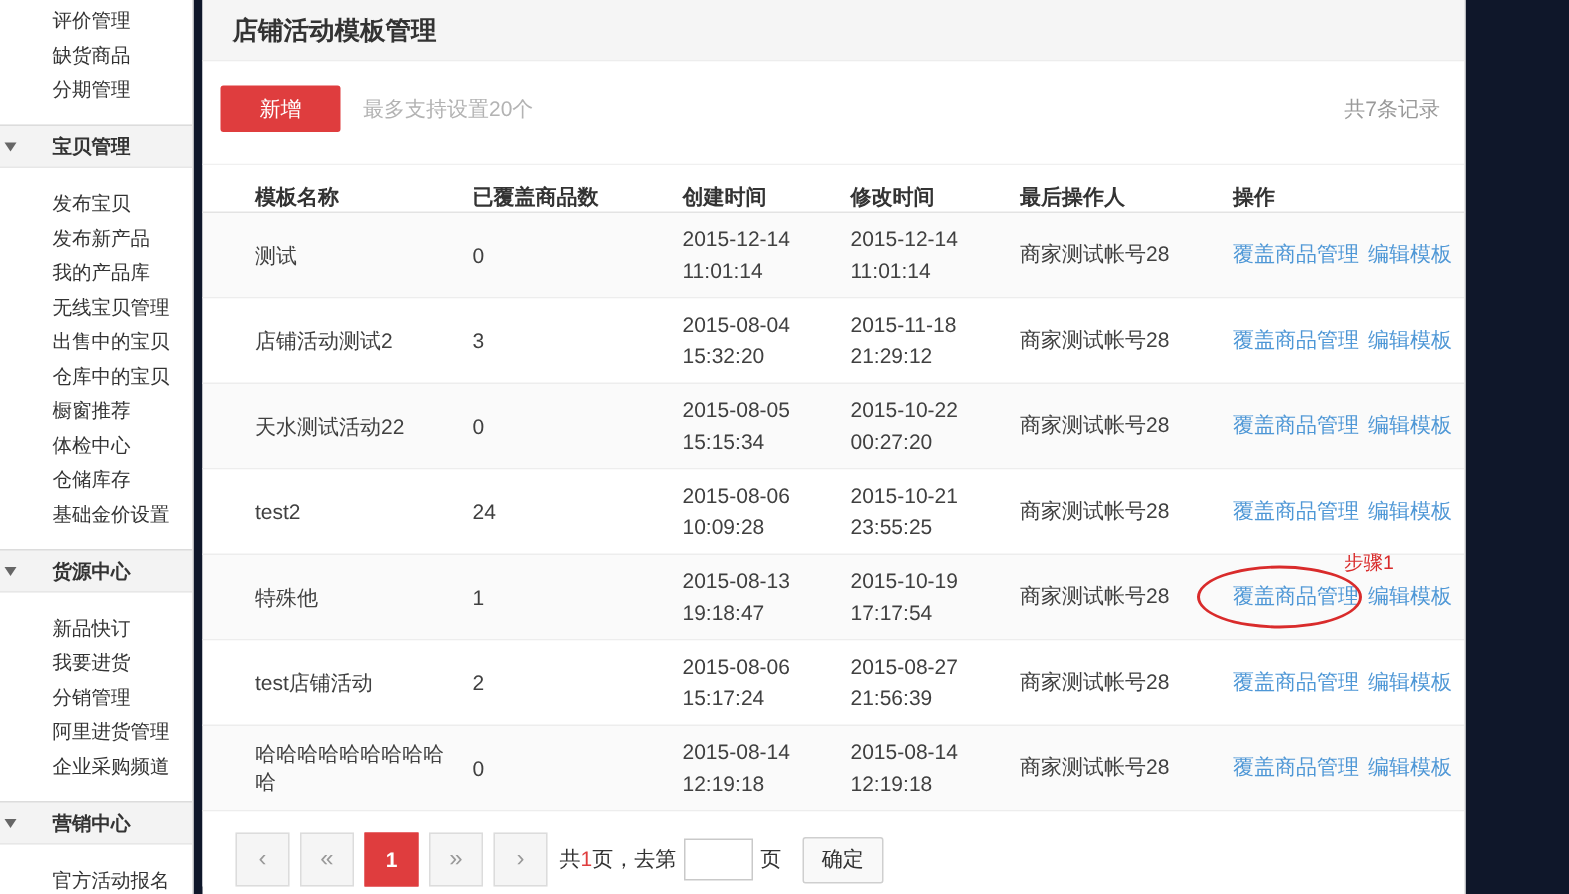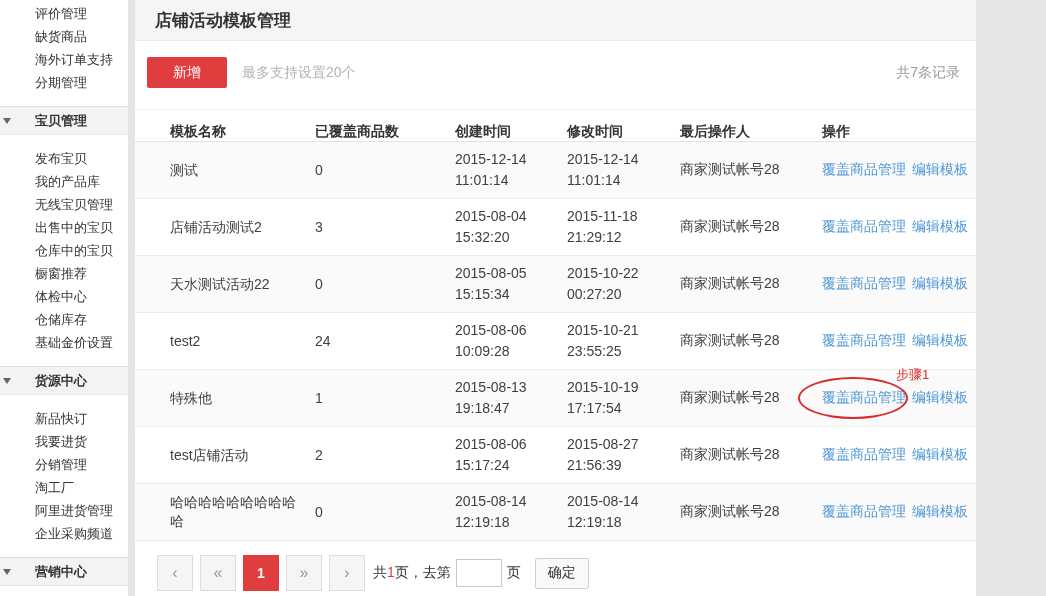--- a/index.html
+++ b/index.html
@@ -1,18 +1,18 @@
 <!DOCTYPE html>
 <html><head>
 <meta charset="utf-8">
 <style>
   * { margin:0; padding:0; box-sizing:border-box; }
   html,body { width:1046px; height:596px; background:#fff; }
   body { font-family:"Liberation Sans","DejaVu Sans",sans-serif; color:#404040; }
-  .app { position:relative; width:1046px; height:596px; overflow:hidden; background:#e5e5e5; }
+  .app { position:relative; width:1046px; height:596px; overflow:hidden; background:#0f172a; }
 
   
   .sidebar { position:absolute; left:0; top:0; width:129px; height:596px; background:#fff;
              border-right:1px solid #e4e4e4; padding-top:2px; overflow:hidden; }
   .side-item { height:23px; line-height:23px; padding-left:35px; font-size:13px; color:#333;
                white-space:nowrap; cursor:pointer; }
   .side-section { position:relative; height:29px; line-height:27px; margin:12px 0; background:#f3f3f3;
                   border-top:1px solid #dcdcdc; border-bottom:1px solid #e7e7e7; padding-left:35px;
                   font-size:13px; font-weight:bold; color:#333; cursor:pointer; white-space:nowrap; }
   .tri { position:absolute; left:3px; top:11px; width:0; height:0;
@@ -68,43 +68,42 @@
                 pointer-events:none; }
 </style>
 </head>
 <body>
 
 <div class="app">
 
   <aside class="sidebar">
     <div class="side-item">评价管理</div>
     <div class="side-item">缺货商品</div>
-    <div class="side-item">海外订单支持</div>
     <div class="side-item">分期管理</div>
     <div class="side-section">
       <span class="tri"></span>
       <span>宝贝管理</span>
     </div>
     <div class="side-item">发布宝贝</div>
+    <div class="side-item">发布新产品</div>
     <div class="side-item">我的产品库</div>
     <div class="side-item">无线宝贝管理</div>
     <div class="side-item">出售中的宝贝</div>
     <div class="side-item">仓库中的宝贝</div>
     <div class="side-item">橱窗推荐</div>
     <div class="side-item">体检中心</div>
     <div class="side-item">仓储库存</div>
     <div class="side-item">基础金价设置</div>
     <div class="side-section">
       <span class="tri"></span>
       <span>货源中心</span>
     </div>
     <div class="side-item">新品快订</div>
     <div class="side-item">我要进货</div>
     <div class="side-item">分销管理</div>
-    <div class="side-item">淘工厂</div>
     <div class="side-item">阿里进货管理</div>
     <div class="side-item">企业采购频道</div>
     <div class="side-section">
       <span class="tri"></span>
       <span>营销中心</span>
     </div>
     <div class="side-item">官方活动报名</div>
   </aside>
 
   <main class="content">

